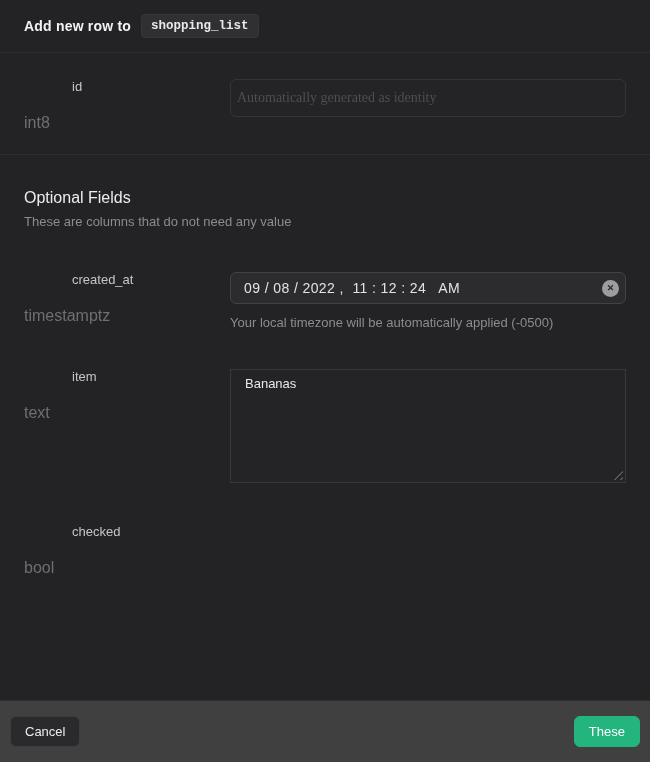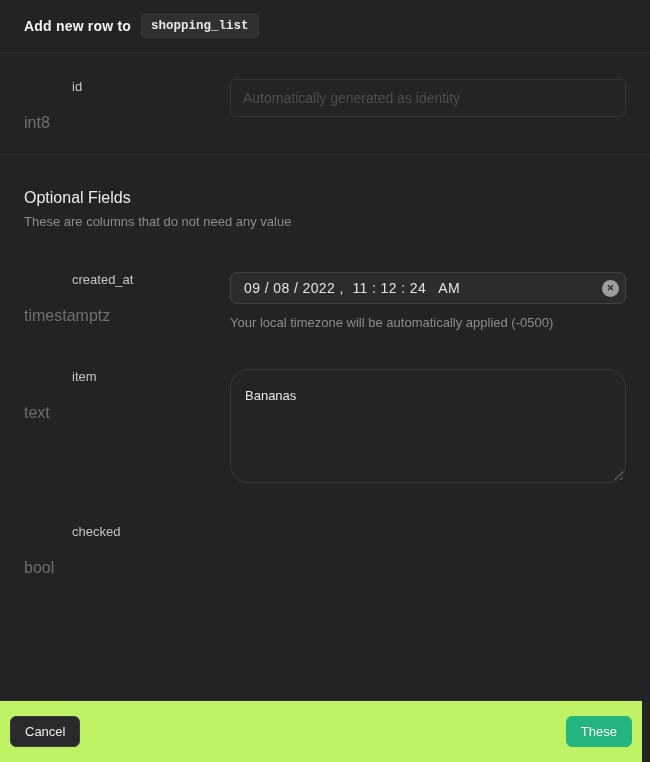--- a/index.html
+++ b/index.html
@@ -27,22 +27,22 @@
   .field-row { display:grid; grid-template-columns:206px 1fr; align-items:start; }
   .field-name { display:block; font-size:13px; color:#c6c6c6;padding-left:48px; }
   .field-type { display:block; margin-top:20px; font-size:16px; color:#6f6f71; }
 
   .section-heading { font-size:16px; font-weight:500; color:#ececec; }
   .section-subheading { margin-top:7px; font-size:13px; color:#8c8c8c; }
 
   
   .text-input {
     width:100%; height:38px; background:#242427; border:1px solid #353538;
-    border-radius:6px; padding:0 12px; font-size:14px; color:#dddddd; outline:none;
-    font-family:Liberation Sans, sans-serif;
+    border-radius:6px; padding:0 6px; font-size:14px; color:#dddddd; outline:none;
+    font-family:Liberation Serif, serif;
   }
   .text-input:disabled { background:#242427; }
   .text-input.id-input::placeholder { color:#4e4e50; }
   .text-input.checked-input { height:36px; }
   .text-input.checked-input::placeholder { color:#6d6d6f; }
 
   .row-created { margin-top:43px; }
   .datetime-input {
     height:32px; background:#2c2c2e; border:1px solid #424245; border-radius:6px;
     display:flex; align-items:center; padding:0 6px 0 13px; cursor:text;
@@ -55,37 +55,37 @@
     background:#9d9d9d; color:#29292b; border:none; cursor:pointer;
     font-size:9px; line-height:17px; text-align:center; font-weight:700;
     display:flex; align-items:center; justify-content:center; padding:0;
   }
   .field-note { margin-top:11px; font-size:13px; color:#8c8c8c; }
 
   .row-item { margin-top:39px; }
   .textarea-wrap { position:relative; }
   .item-textarea {
     width:100%; height:114px; background:#242427; border:1px solid #39393c;
-    border-radius:18px; padding:18px 14px; font-size:13px; color:#e8e8e8;
+    border-radius:0; padding:6px 14px; font-size:13px; color:#e8e8e8;
     font-family:inherit; resize:none; outline:none; display:block;
   }
   .resize-handle {
     position:absolute; right:3px; bottom:3px; width:13px; height:13px;
     background:repeating-linear-gradient(135deg,#565658 0 1px,transparent 1px 4px);
     clip-path:polygon(100% 0,100% 100%,0 100%);
     cursor:nwse-resize;
   }
 
   .row-checked { margin-top:41px; }
 
   
   .panel-footer {
-    position:absolute; left:0; right:8px; bottom:0; height:62px;
+    position:absolute; left:0; right:0; bottom:0; height:62px;
     border-top:1px solid #2e2e30; display:flex; align-items:center;
-    justify-content:space-between; padding:0 10px; background:#bef264;
+    justify-content:space-between; padding:0 10px; background:#404040;
   }
   .btn {
     height:31px; border-radius:6px; font-size:13px; font-family:inherit;
     cursor:pointer; display:flex; align-items:center; padding:0 14px;
   }
   .btn-cancel { background:#2a2a2c; border:1px solid #3c3c3f; color:#ececec; }
   .btn-save   { background:#24b47e; border:1px solid #24b47e; color:#ffffff; }
 </style>
 </head>
 <body>

